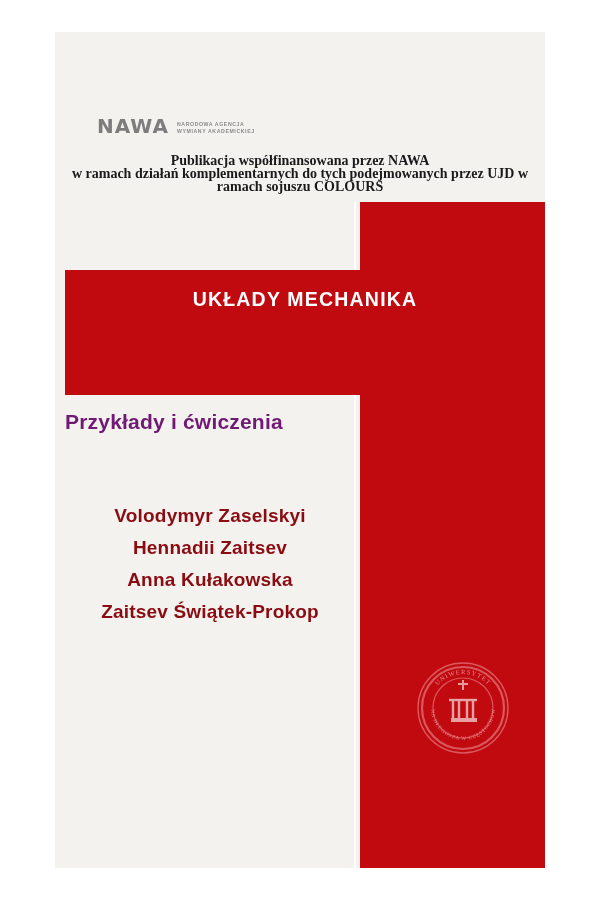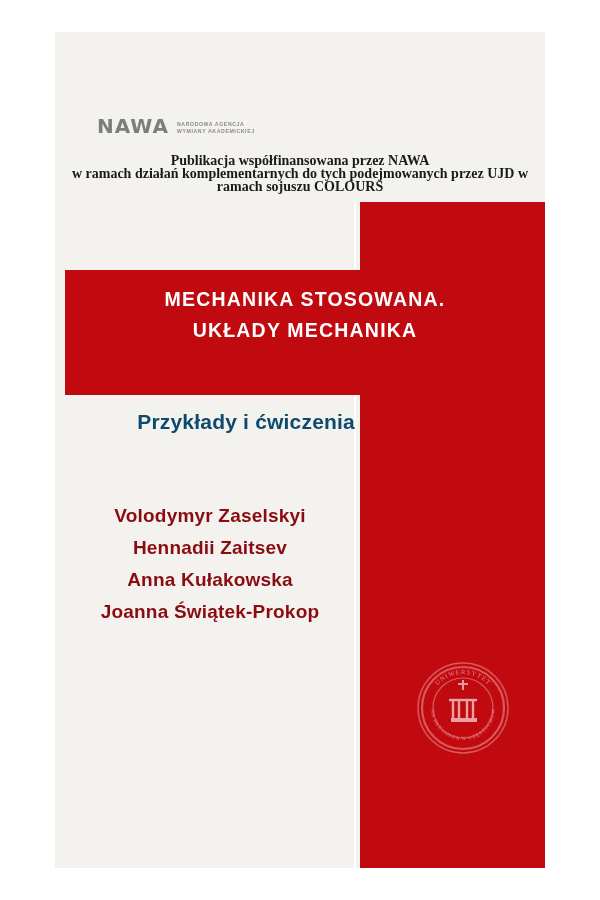--- a/index.html
+++ b/index.html
@@ -125,22 +125,22 @@
     letter-spacing: 1.2px;
     line-height: 31px;
   }
   .main-title .line2 { display: block; }
 
   .subtitle {
     position: absolute;
     left: 10px;
     top: 378px;
     width: 290px;
-    text-align: right;
-    color: #0c4a6e;
+    text-align: left;
+    color: #701a75;
     font-family: "Liberation Sans", sans-serif;
     font-size: 21px;
     font-weight: bold;
     letter-spacing: 0.2px;
   }
 
   .authors {
     position: absolute;
     left: 10px;
     top: 468px;
@@ -191,31 +191,30 @@
       <div class="funding">
         <div>Publikacja współfinansowana przez NAWA</div>
         <div>w ramach działań komplementarnych do tych podejmowanych przez UJD w ramach sojuszu COLOURS</div>
       </div>
 
     </div>
 
     <div class="title-band"></div>
 
     <div class="main-title">
-      <span class="line1">MECHANIKA STOSOWANA.</span>
       <span class="line2">UKŁADY MECHANIKA</span>
     </div>
 
     <div class="subtitle">Przykłady i ćwiczenia</div>
 
     <div class="authors">
       <div class="author">Volodymyr Zaselskyi</div>
       <div class="author">Hennadii Zaitsev</div>
       <div class="author">Anna Kułakowska</div>
-      <div class="author">Joanna Świątek-Prokop</div>
+      <div class="author">Zaitsev Świątek-Prokop</div>
     </div>
 
     <div class="seal">
       <svg width="96" height="96" viewBox="0 0 96 96" aria-hidden="true">
         <defs>
           <path id="arcTop" d="M 14,48 A 34,34 0 0 1 82,48" fill="none"></path>
           <path id="arcBottom" d="M 16,48 A 32,32 0 0 0 80,48" fill="none"></path>
         </defs>
         <circle cx="48" cy="48" r="45" fill="none" stroke="#d9585c" stroke-width="1.4"></circle>
         <circle cx="48" cy="48" r="41" fill="none" stroke="#d9585c" stroke-width="2.2"></circle>

